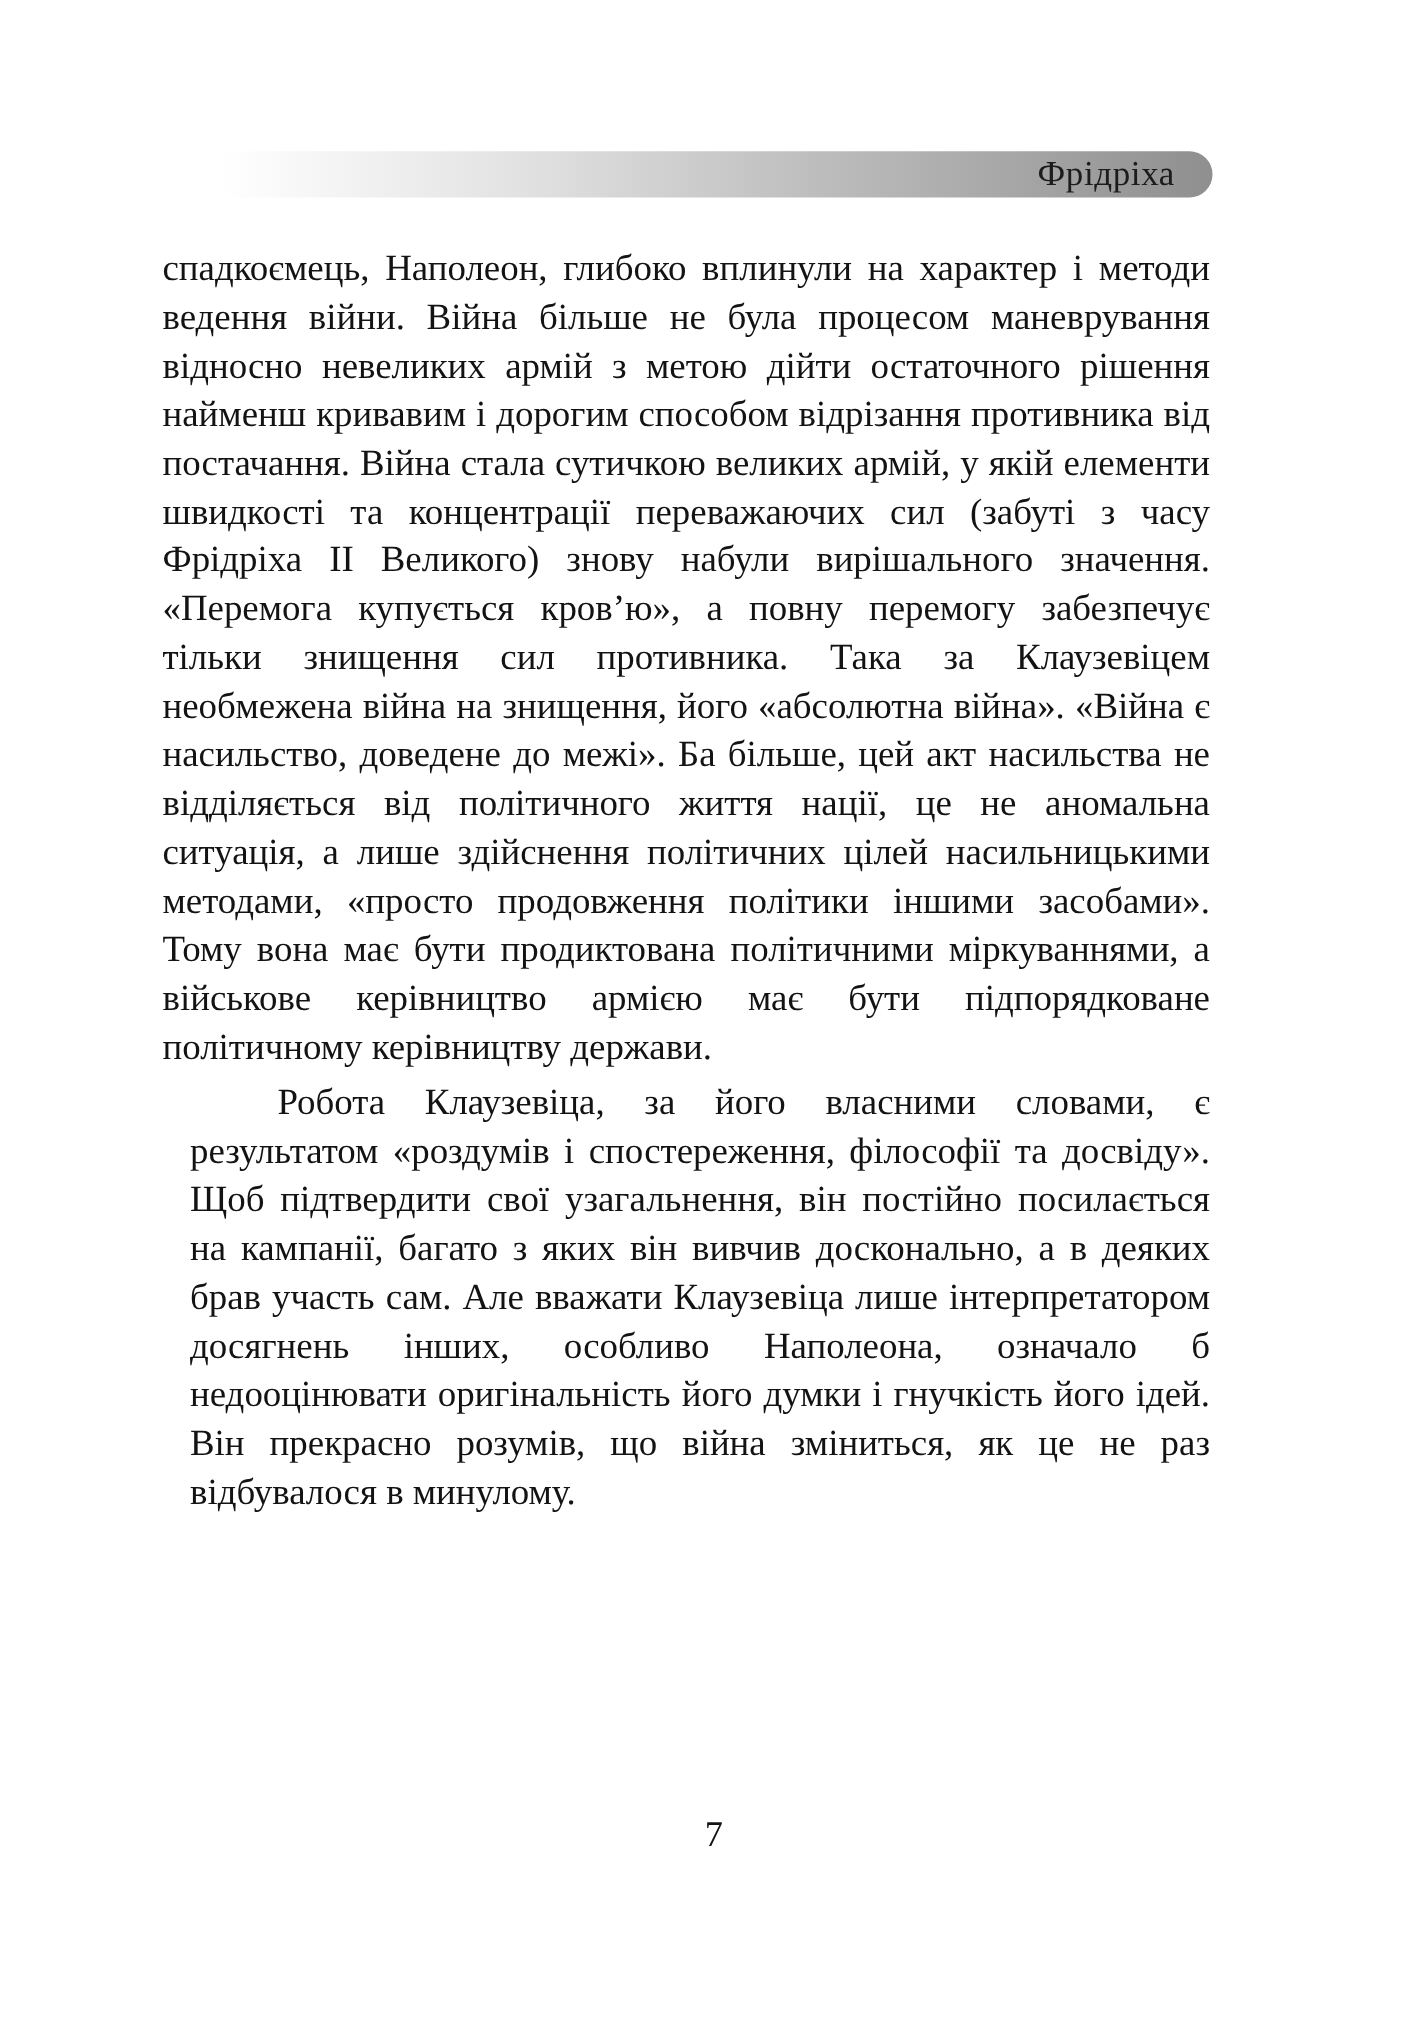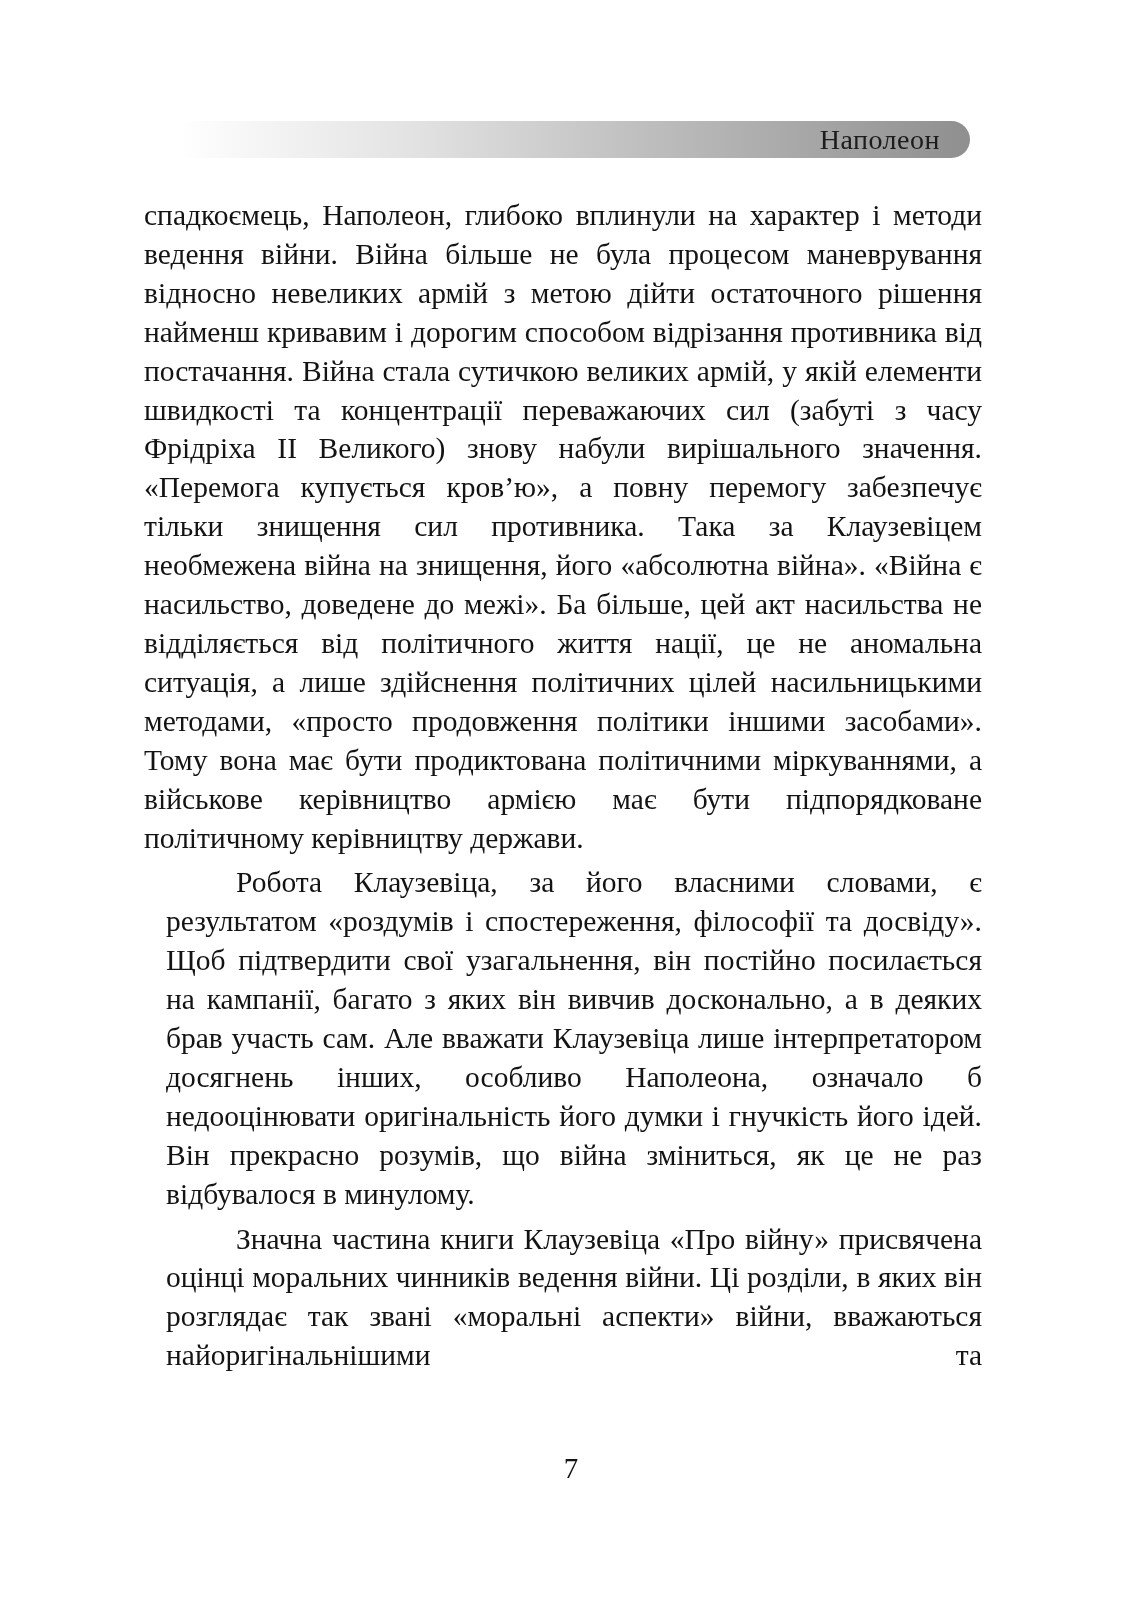--- a/index.html
+++ b/index.html
@@ -35,21 +35,21 @@
     box-sizing: border-box;
   }
   .header-title {
     font-size: 28px;
     letter-spacing: 0.5px;
     color: #1c1c1c;
     white-space: nowrap;
   }
   .text-block {
     position: absolute;
-    left: 144px;
+    left: 130px;
     top: 196px;
     width: 838px;
   }
   .text-block p {
     margin: 0;
     font-size: 29.5px;
     line-height: 38.9px;
     text-align: justify;
     text-justify: inter-word;
     color: #131313;
@@ -73,24 +73,23 @@
     font-size: 29px;
     color: #131313;
   }
 </style>
 </head>
 <body>
 
 <div class="page">
 
   <div class="header-banner">
-    <span class="header-title">Наполеон</span>
+    <span class="header-title">Фрідріха</span>
   </div>
 
   <div class="text-block">
     <p>спадкоємець, Наполеон, глибоко вплинули на характер і методи ведення війни. Війна більше не була процесом маневрування відносно невеликих армій з метою дійти остаточного рішення найменш кривавим і дорогим способом відрізання противника від постачання. Війна стала сутичкою великих армій, у якій елементи швидкості та концентрації переважаючих сил (забуті з часу Фрідріха II Великого) знову набули вирішального значення. «Перемога купується кров’ю», а повну перемогу забезпечує тільки знищення сил противника. Така за Клаузевіцем необмежена війна на знищення, його «абсолютна війна». «Війна є насильство, доведене до межі». Ба більше, цей акт насильства не відділяється від політичного життя нації, це не аномальна ситуація, а лише здійснення політичних цілей насильницькими методами, «просто продовження політики іншими засобами». Тому вона має бути продиктована політичними міркуваннями, а військове керівництво армією має бути підпорядковане політичному керівництву держави.</p>
     <p class="indent">Робота Клаузевіца, за його власними словами, є результатом «роздумів і спостереження, філософії та досвіду». Щоб підтвердити свої узагальнення, він постійно посилається на кампанії, багато з яких він вивчив досконально, а в деяких брав участь сам. Але вважати Клаузевіца лише інтерпретатором досягнень інших, особливо Наполеона, означало б недооцінювати оригінальність його думки і гнучкість його ідей. Він прекрасно розумів, що війна зміниться, як це не раз відбувалося в минулому.</p>
-    <p class="indent continues">Значна частина книги Клаузевіца «Про війну» присвячена оцінці моральних чинників ведення війни. Ці розділи, в яких він розглядає так звані «моральні аспекти» війни, вважаються найоригінальнішими та</p>
   </div>
 
   <div class="page-number">7</div>
 
 </div>
 
 </body></html>

